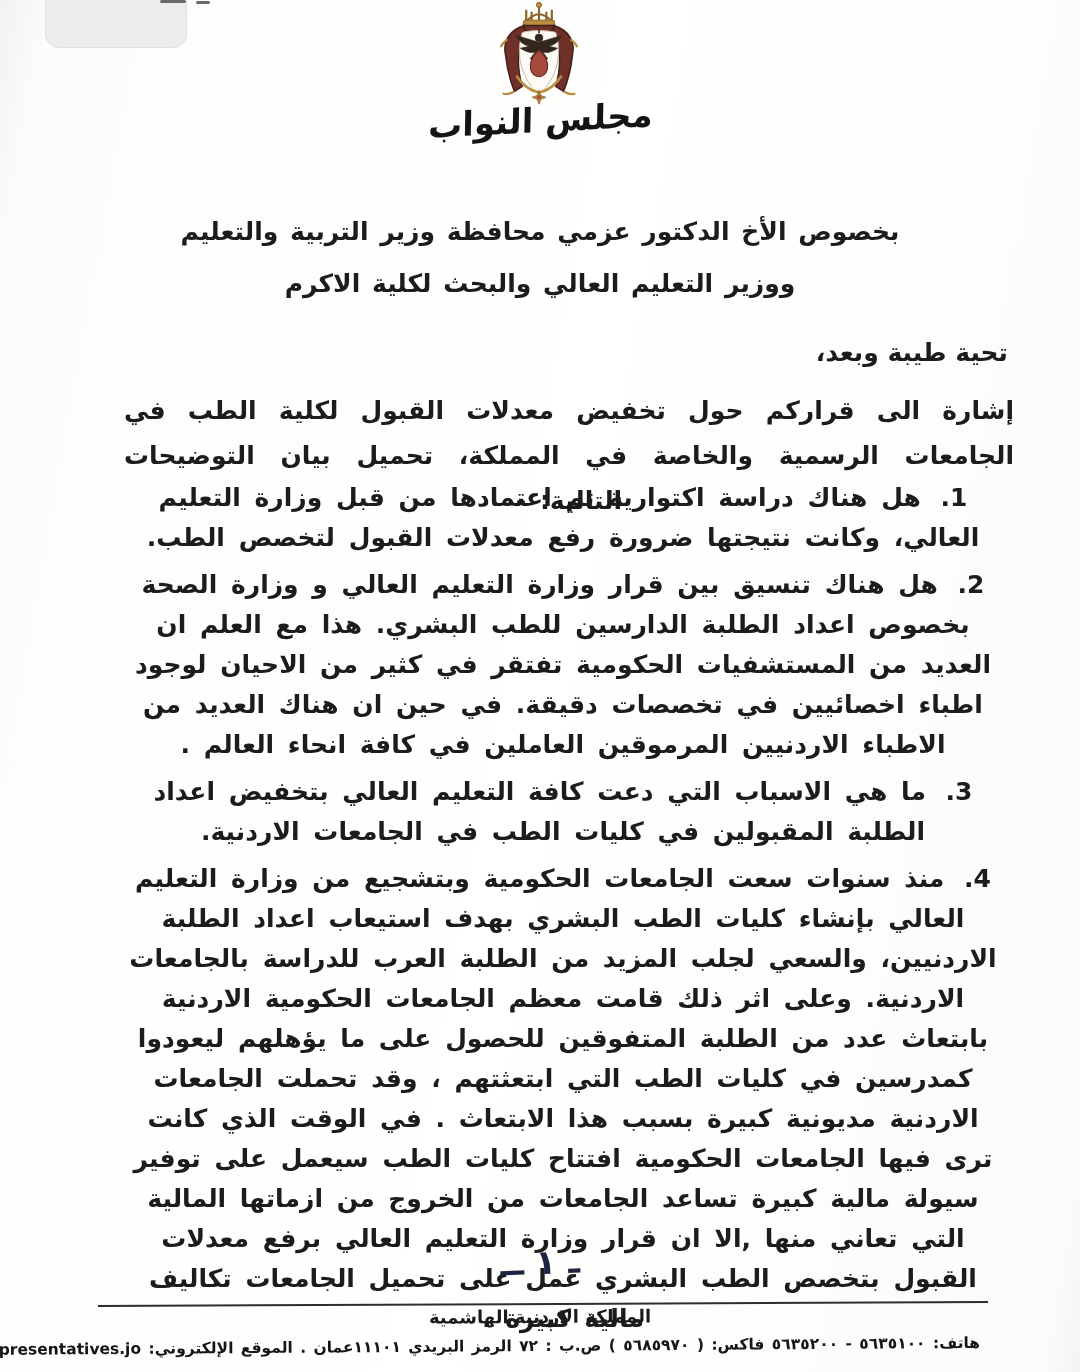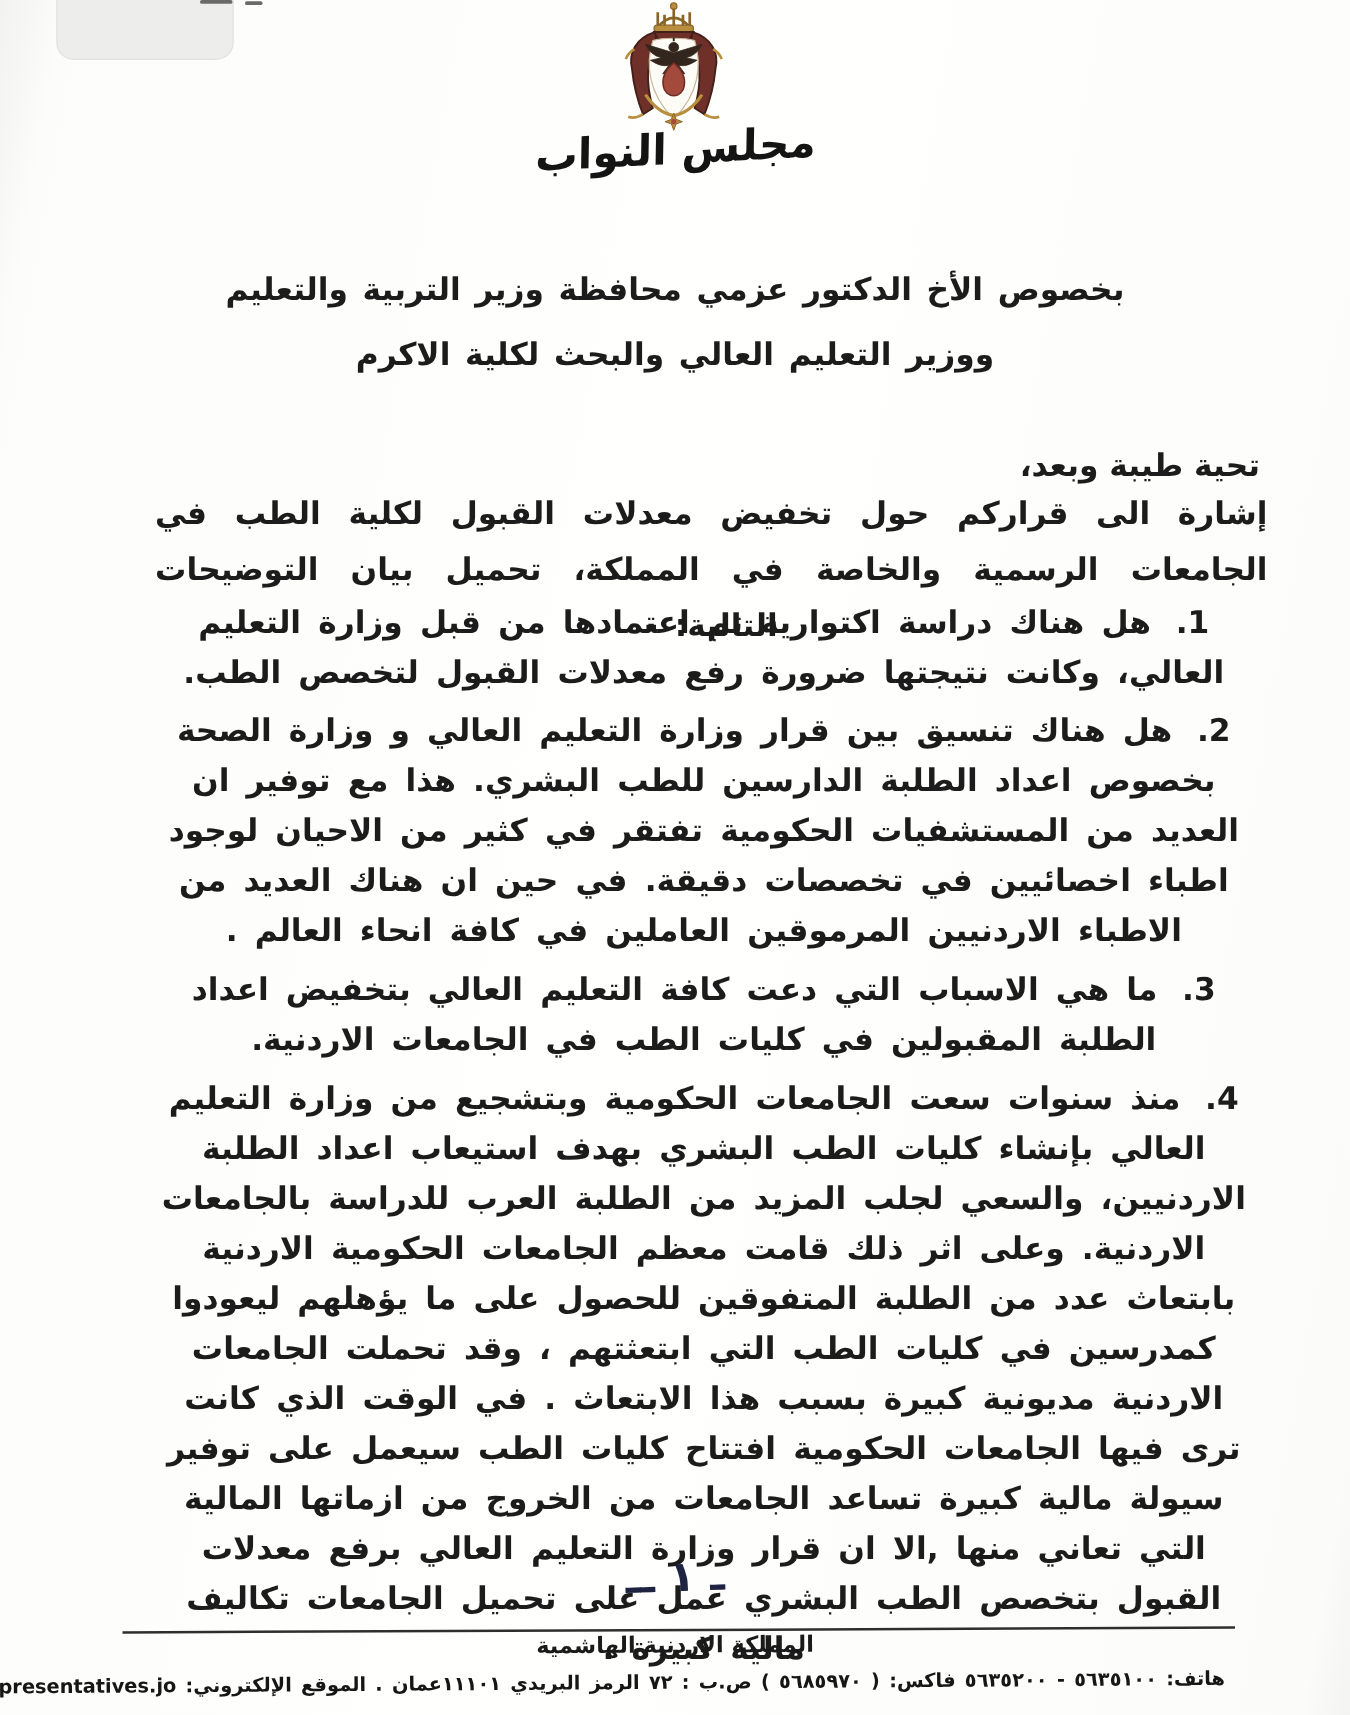--- a/index.html
+++ b/index.html
@@ -47,21 +47,20 @@
     text-align: center;
     font-size: 25px; font-weight: bold;
     line-height: 52px;
     direction: rtl;
     word-spacing: 3px;
   }
   .greeting {
     position: absolute; top: 338px; right: 72px;
     font-size: 25px; font-weight: bold;
     direction: rtl;
-    margin-top: 20px;
   }
   .intro {
     position: absolute; top: 388px; right: 66px; left: 124px;
     direction: rtl;
     text-align: justify; text-align-last: center;
     font-size: 25px; font-weight: bold;
     line-height: 45px;
     word-spacing: 5px;
   }
   .qlist {
@@ -172,21 +171,21 @@
 
   <div class="intro">إشارة الى قراركم حول تخفيض معدلات القبول لكلية الطب في الجامعات الرسمية والخاصة في المملكة، تحميل بيان التوضيحات التالية: -</div>
 
   <div class="qlist">
     <div class="qitem">
       <span class="num">1.</span>
       <span>هل هناك دراسة اكتوارية  تم اعتمادها من قبل وزارة التعليم العالي، وكانت نتيجتها ضرورة رفع معدلات القبول لتخصص الطب.</span>
     </div>
     <div class="qitem">
       <span class="num">2.</span>
-      <span>هل هناك تنسيق بين قرار وزارة التعليم العالي و وزارة الصحة بخصوص اعداد الطلبة الدارسين للطب البشري. هذا مع توفير ان العديد من المستشفيات الحكومية تفتقر في كثير من الاحيان لوجود اطباء اخصائيين في تخصصات دقيقة. في حين ان هناك العديد من الاطباء الاردنيين المرموقين العاملين في كافة انحاء العالم .</span>
+      <span>هل هناك تنسيق بين قرار وزارة التعليم العالي و وزارة الصحة بخصوص اعداد الطلبة الدارسين للطب البشري. هذا مع العلم ان العديد من المستشفيات الحكومية تفتقر في كثير من الاحيان لوجود اطباء اخصائيين في تخصصات دقيقة. في حين ان هناك العديد من الاطباء الاردنيين المرموقين العاملين في كافة انحاء العالم .</span>
     </div>
     <div class="qitem">
       <span class="num">3.</span>
       <span>ما هي الاسباب التي دعت كافة التعليم العالي بتخفيض اعداد الطلبة المقبولين في كليات الطب في الجامعات الاردنية.</span>
     </div>
     <div class="qitem">
       <span class="num">4.</span>
       <span>منذ سنوات سعت الجامعات الحكومية وبتشجيع من وزارة التعليم العالي بإنشاء كليات الطب البشري بهدف استيعاب اعداد الطلبة الاردنيين، والسعي لجلب المزيد من الطلبة العرب للدراسة بالجامعات الاردنية. وعلى اثر ذلك قامت معظم الجامعات الحكومية الاردنية بابتعاث عدد من الطلبة المتفوقين للحصول على ما يؤهلهم ليعودوا كمدرسين في كليات الطب التي ابتعثتهم ، وقد تحملت الجامعات الاردنية مديونية كبيرة  بسبب هذا الابتعاث . في الوقت الذي كانت ترى فيها الجامعات الحكومية افتتاح كليات الطب سيعمل على توفير سيولة مالية كبيرة تساعد الجامعات من الخروج من ازماتها المالية التي تعاني منها ,الا ان قرار وزارة التعليم العالي برفع معدلات القبول بتخصص الطب البشري عمل على تحميل الجامعات تكاليف مالية كبيرة .</span>
     </div>
   </div>

